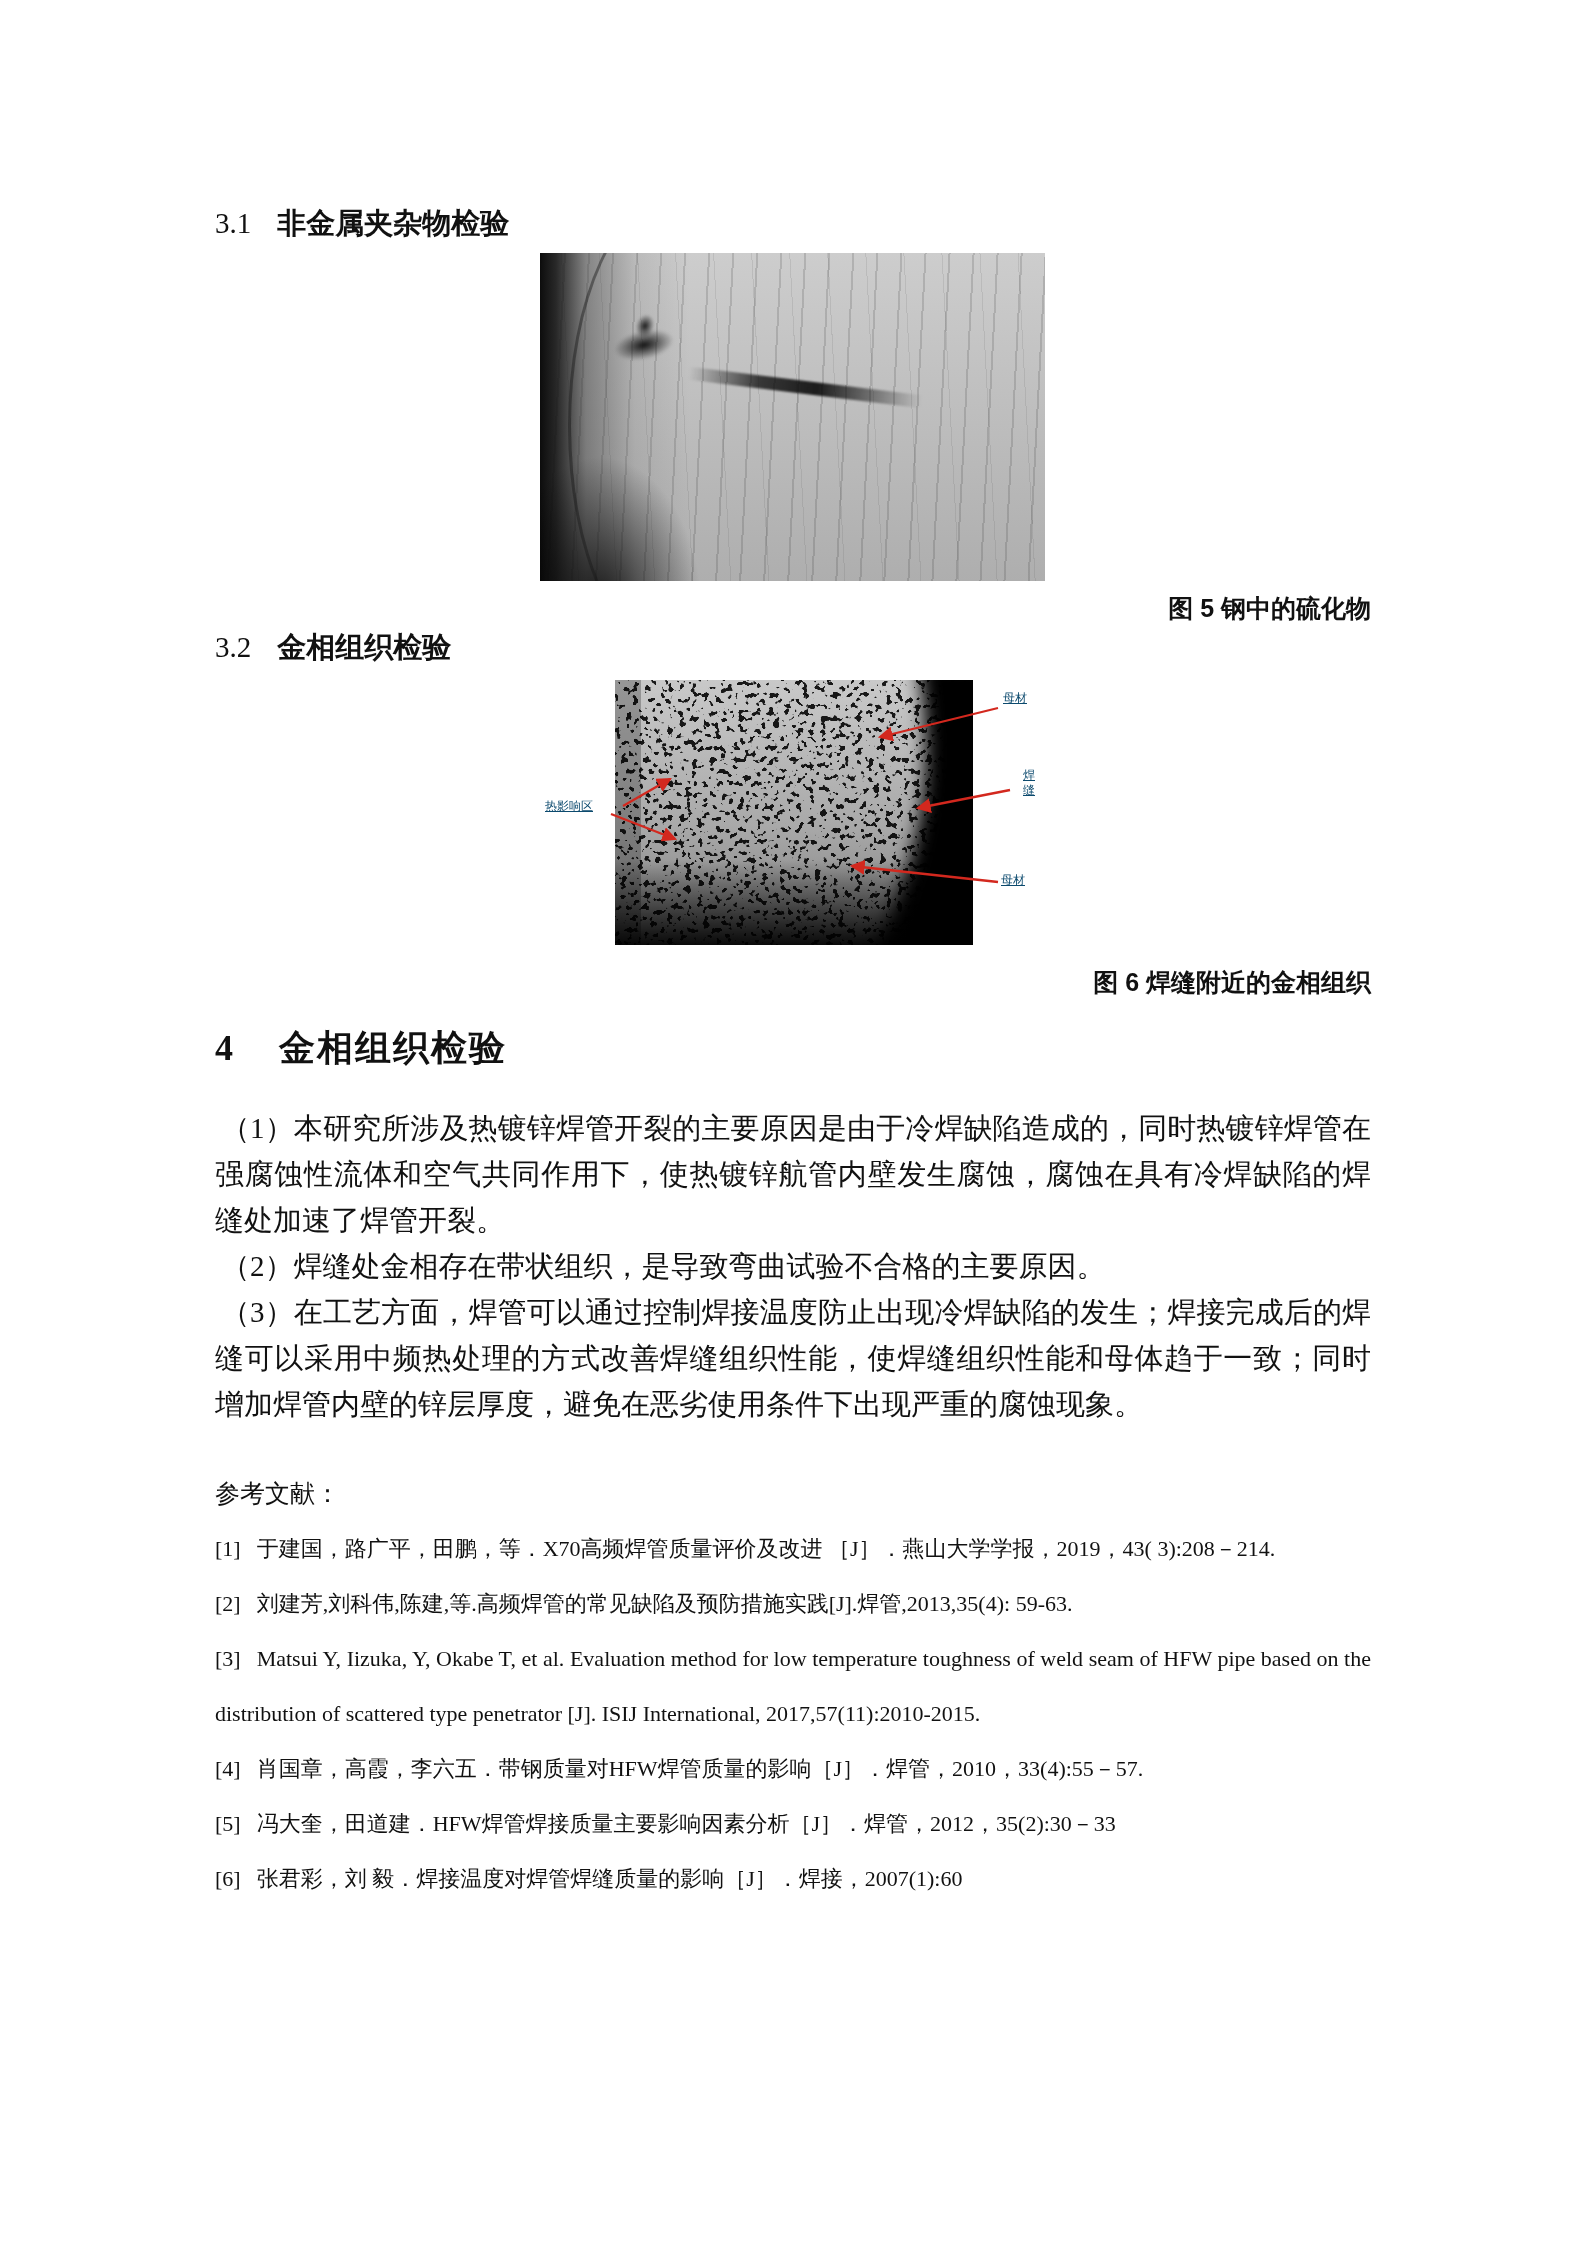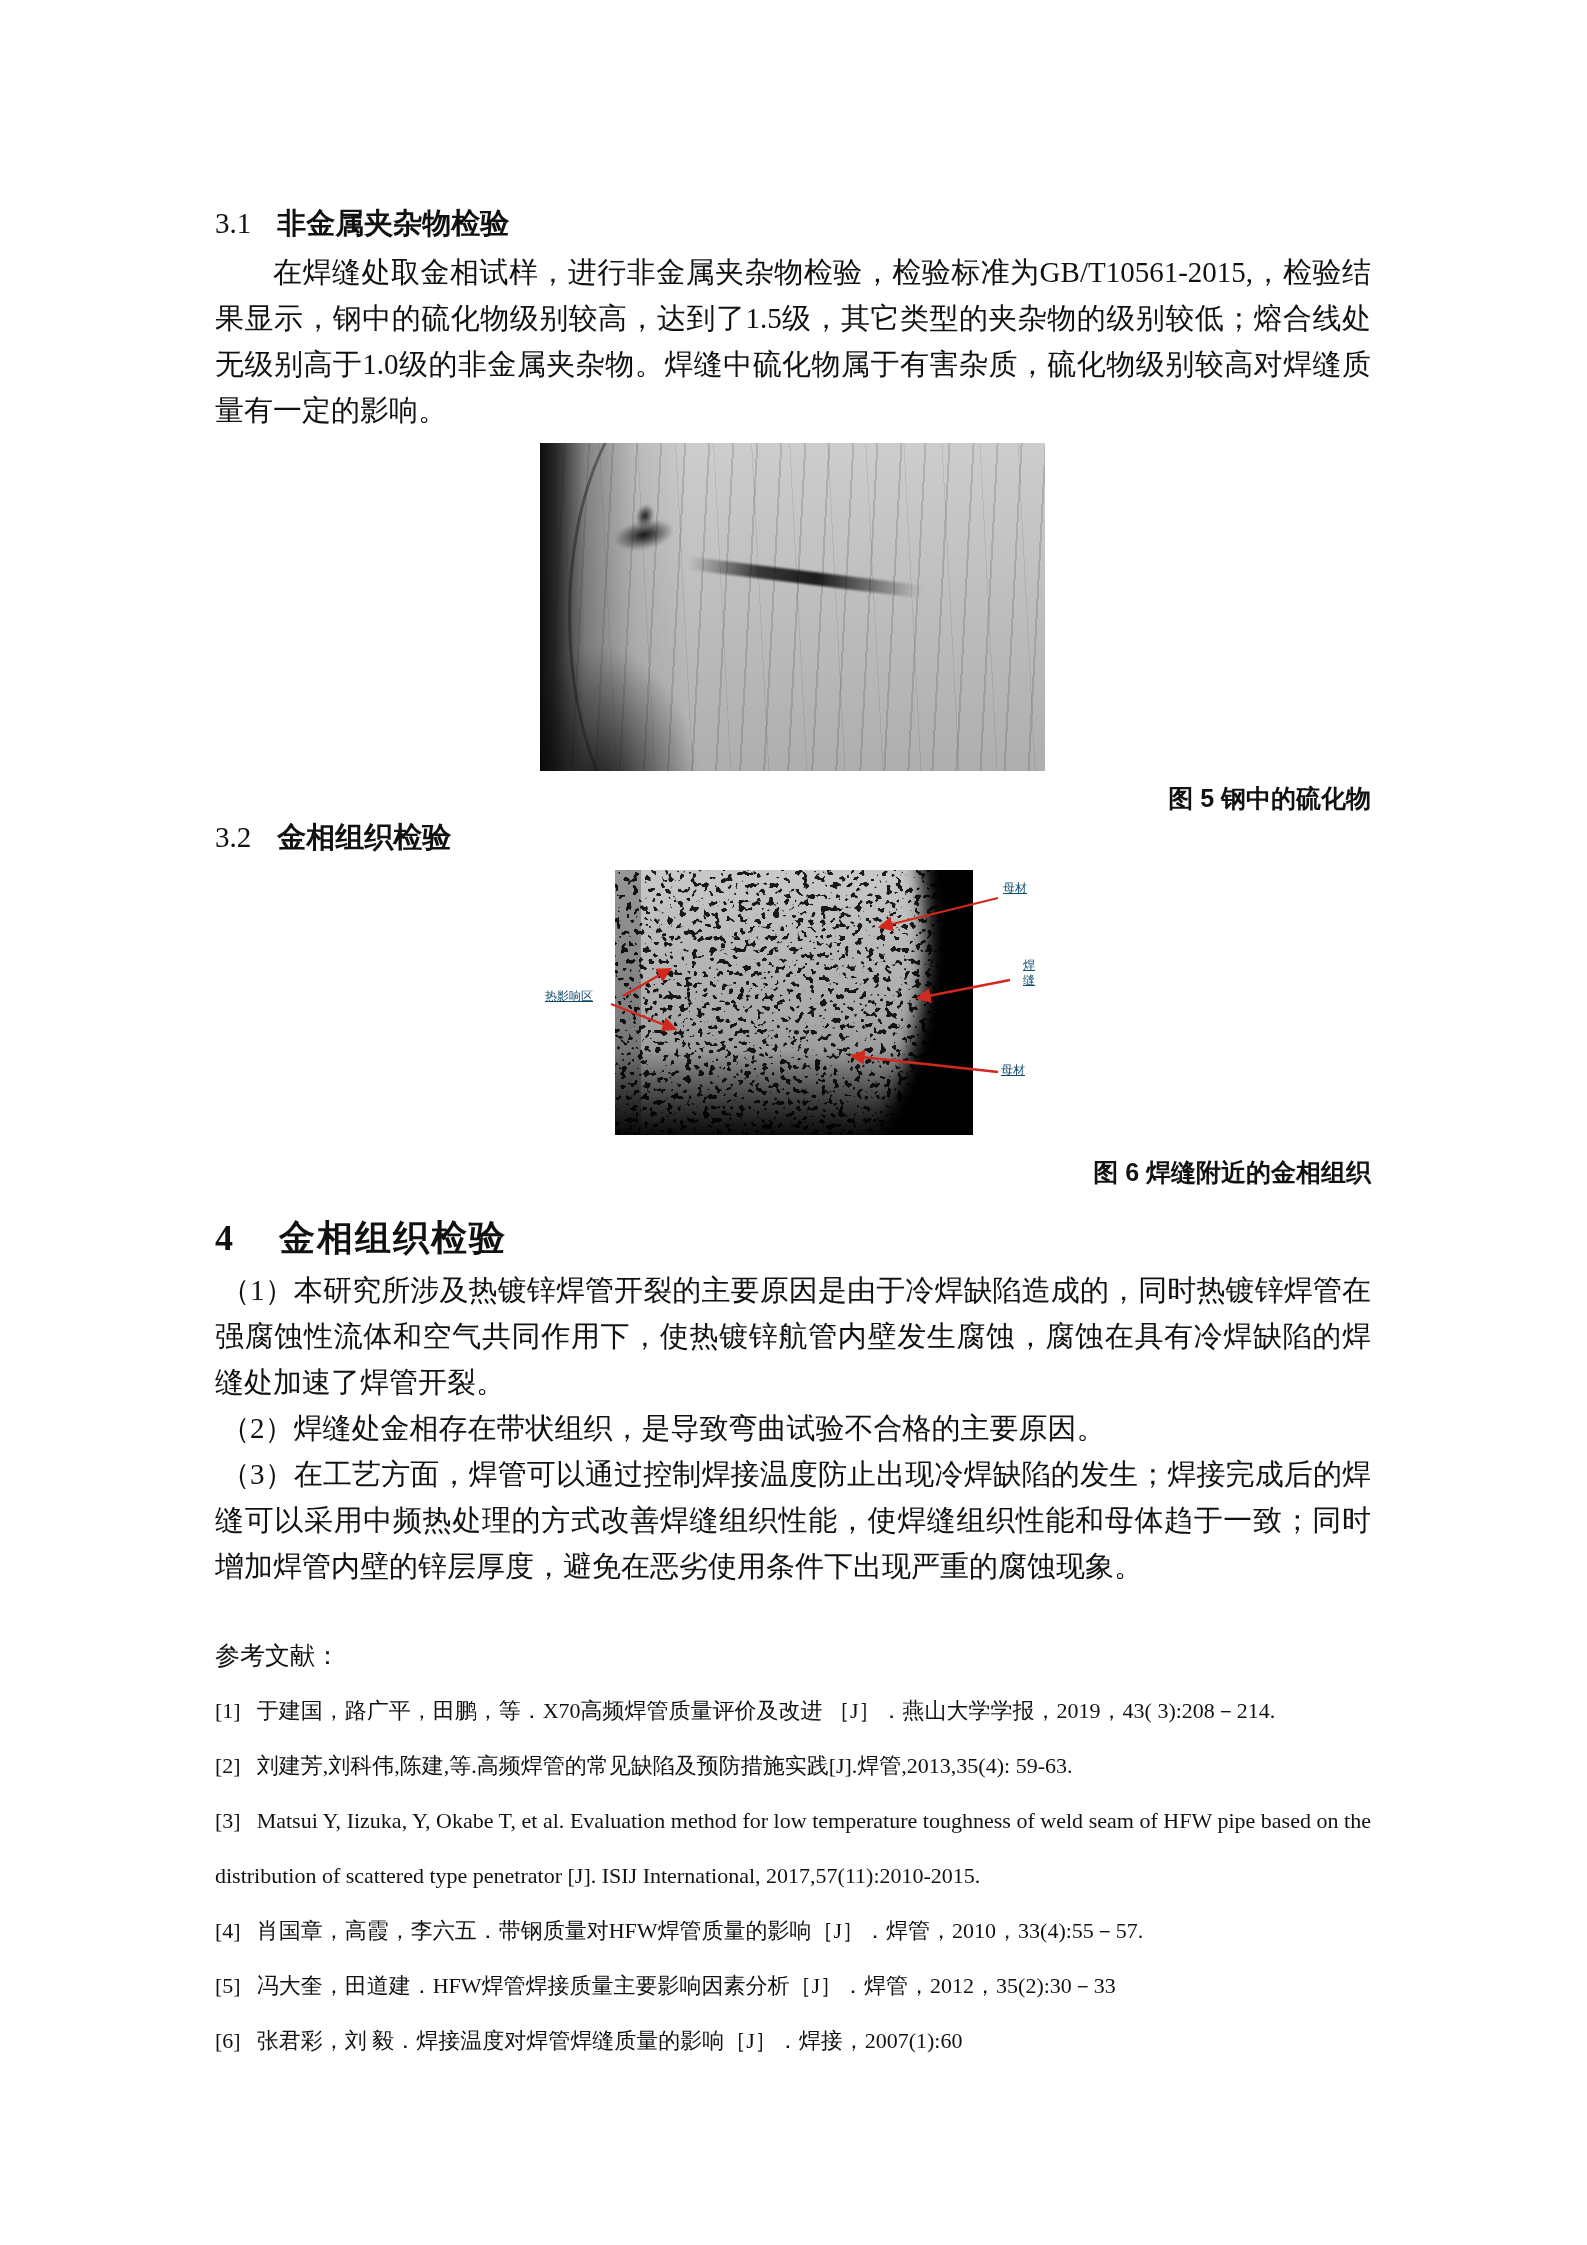--- a/index.html
+++ b/index.html
@@ -11,21 +11,21 @@
   .h2{display:flex;align-items:baseline;gap:26px;font-size:29px;line-height:40px;}
   .h2 .hnum{font-family:"Liberation Serif",serif;font-weight:400;}
   .h2 .htitle{font-family:"Liberation Sans","DejaVu Sans",sans-serif;font-weight:700;}
   .h1{display:flex;align-items:baseline;gap:44px;margin-top:26px;
       font-size:36px;line-height:50px;font-weight:700;letter-spacing:2px;
       font-family:"Liberation Serif","DejaVu Serif",serif;}
   
   p.body{margin:6px 0 0 0;font-size:29px;line-height:46px;text-align:justify;
          text-indent:2em;}
   p.concl{margin:0;font-size:29px;line-height:46px;text-align:justify;text-indent:6px;}
-  .concl-wrap{margin-top:4px;}
+  .concl-wrap{margin-top:32px;}
   
   .fig5{position:relative;height:328px;margin-top:10px;}
   .fig5photo{position:absolute;left:325px;top:0;width:505px;height:328px;overflow:hidden;
     background:
       radial-gradient(150px 230px at 60px 360px, rgba(0,0,0,.85), rgba(0,0,0,0) 68%),
       linear-gradient(90deg, rgba(5,5,5,.96) 0px, rgba(18,18,18,.88) 16px,
                       rgba(60,60,60,.5) 46px, rgba(110,110,110,.2) 95px,
                       rgba(150,150,150,0) 150px),
       repeating-linear-gradient(93deg, rgba(35,35,35,.16) 0 2px, rgba(0,0,0,0) 2px 24px),
       repeating-linear-gradient(87deg, rgba(70,70,70,.12) 0 1px, rgba(0,0,0,0) 1px 38px),
@@ -64,21 +64,20 @@
 </style>
 </head>
 <body>
 
 <div class="page">
 
   <div class="h2">
     <span class="hnum">3.1</span>
     <span class="htitle">非金属夹杂物检验</span>
   </div>
-  <p class="body">在焊缝处取金相试样，进行非金属夹杂物检验，检验标准为GB/T10561-2015,，检验结果显示，钢中的硫化物级别较高，达到了1.5级，其它类型的夹杂物的级别较低；熔合线处无级别高于1.0级的非金属夹杂物。焊缝中硫化物属于有害杂质，硫化物级别较高对焊缝质量有一定的影响。</p>
 
   <div class="fig5">
     <div class="fig5photo">
       <div class="arc"></div>
       <div class="inc1"></div>
       <div class="inc1b"></div>
       <div class="inc2"></div>
     </div>
   </div>
   <div class="caption">图 5 钢中的硫化物</div>

